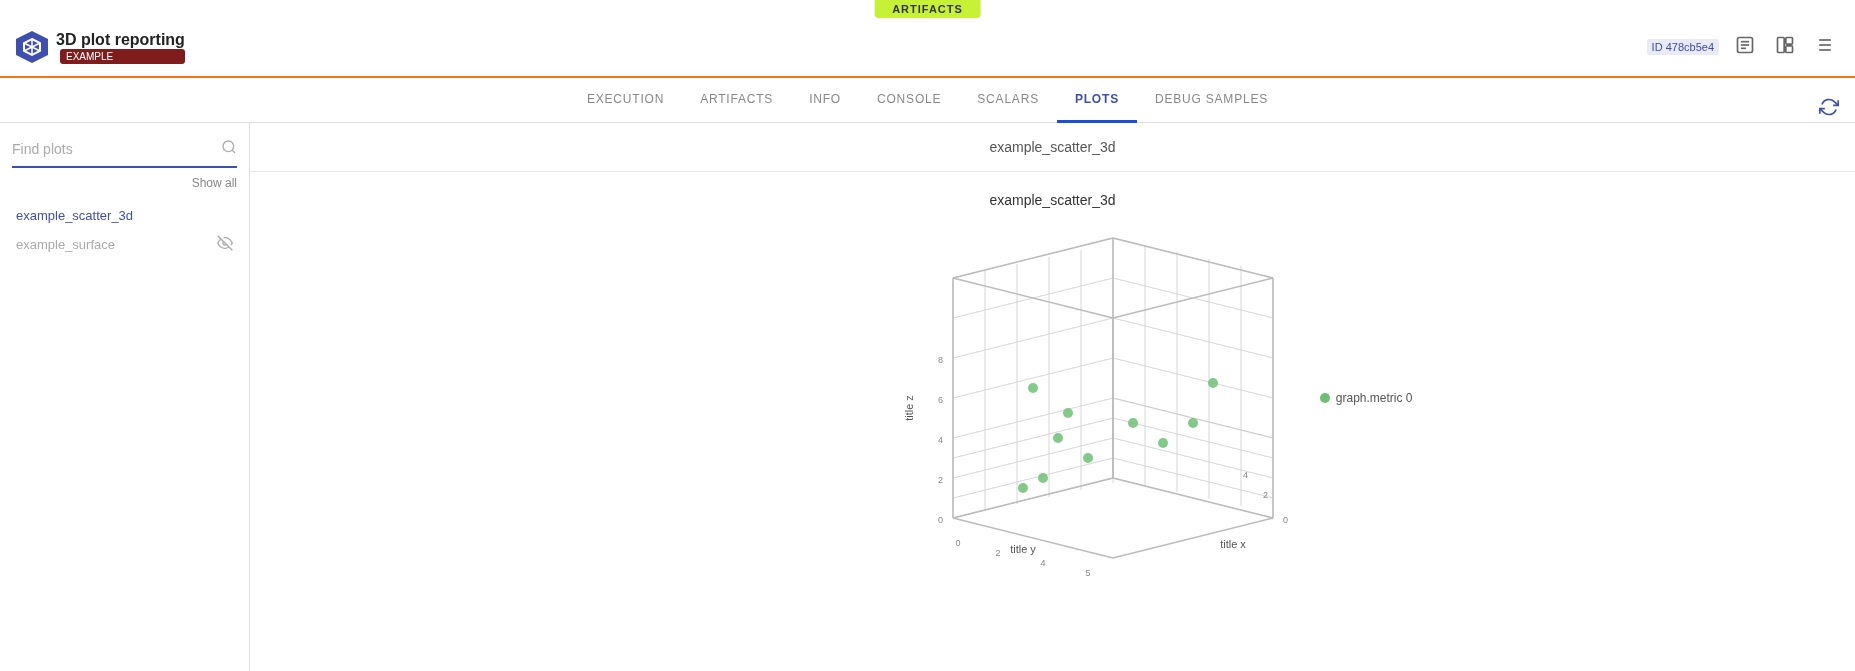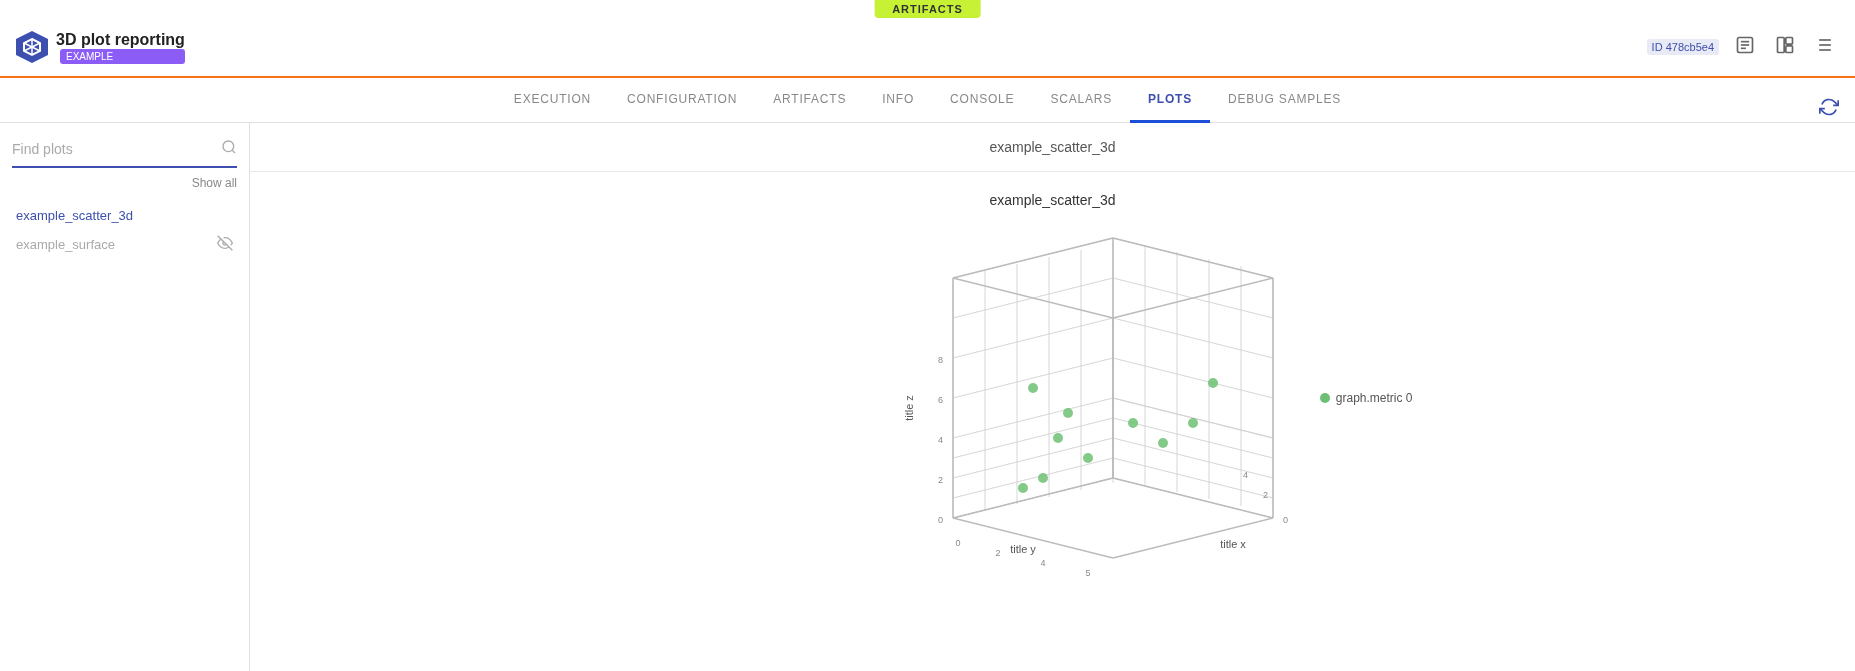--- a/index.html
+++ b/index.html
@@ -46,21 +46,21 @@
       color: white;
       font-size: 14px;
       font-weight: bold;
     }
     .header-title {
       font-size: 16px;
       font-weight: 600;
       color: #222;
     }
     .example-badge {
-      background: #8b5cf6;
+      background: #7f1d1d;
       color: white;
       font-size: 10px;
       padding: 2px 6px;
       border-radius: 3px;
       margin-left: 4px;
     }
     .header-spacer { flex: 1; }
     .header-actions {
       display: flex;
       align-items: center;
@@ -275,21 +275,20 @@
           <line x1="5" y1="6" x2="19" y2="6"></line>
           <line x1="5" y1="12" x2="19" y2="12"></line>
           <line x1="5" y1="18" x2="19" y2="18"></line>
         </svg>
     </div>
   </div>
 </div>
 
 <div class="nav-tabs">
   <div class="nav-tab">EXECUTION</div>
-  <div class="nav-tab">CONFIGURATION</div>
   <div class="nav-tab">ARTIFACTS</div>
   <div class="nav-tab">INFO</div>
   <div class="nav-tab">CONSOLE</div>
   <div class="nav-tab">SCALARS</div>
   <div class="nav-tab active">PLOTS</div>
   <div class="nav-tab">DEBUG SAMPLES</div>
   <div class="nav-refresh">
     <svg width="20" height="20" viewBox="0 0 24 24" fill="none" stroke="#3d4faf" stroke-width="2">
         <path d="M23 4v6h-6"></path>
         <path d="M1 20v-6h6"></path>

